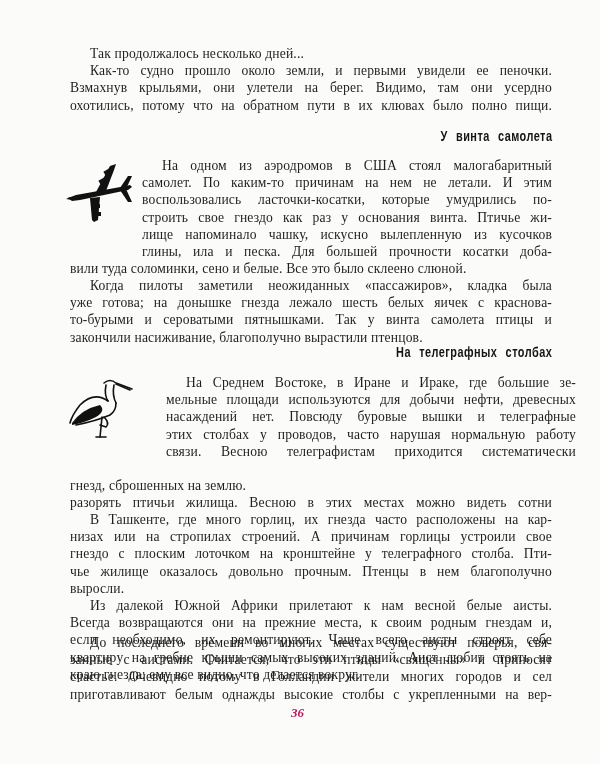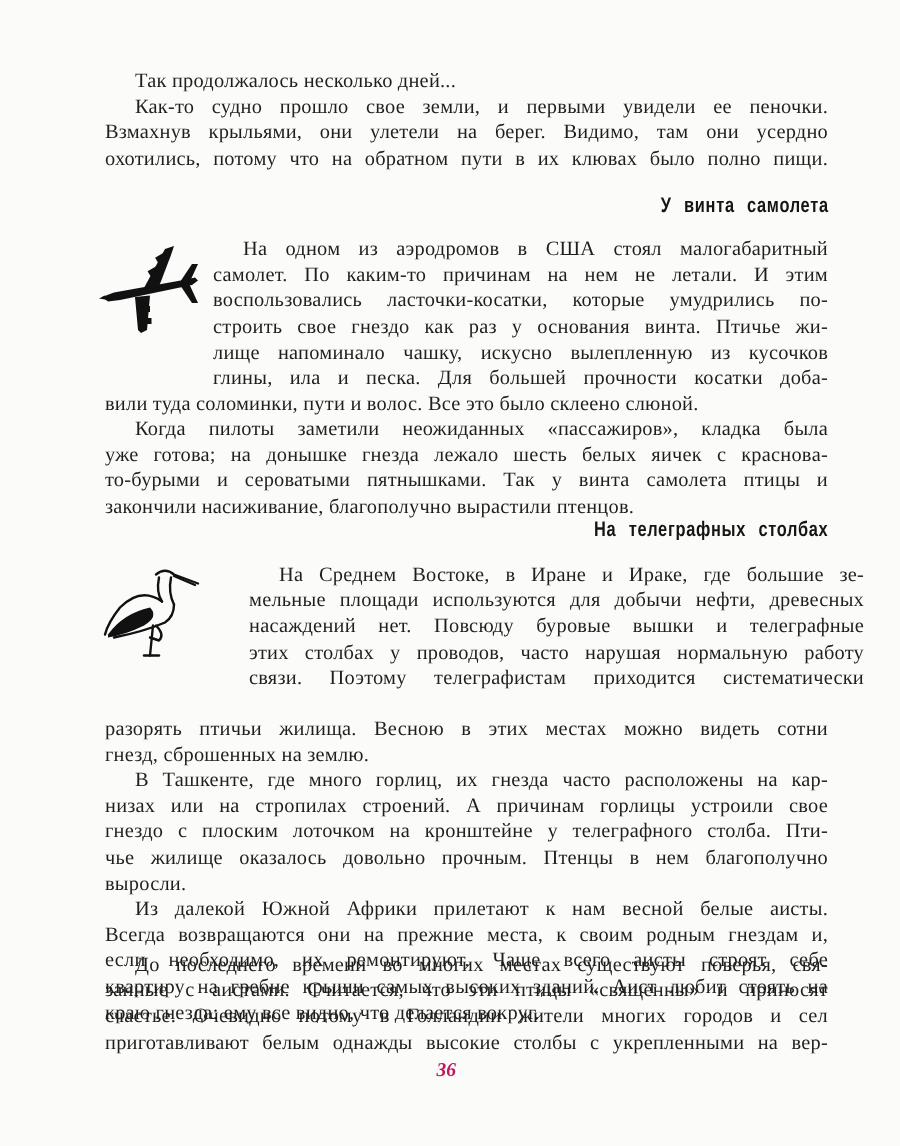--- a/index.html
+++ b/index.html
@@ -36,21 +36,21 @@
     color: #be185d;
   }
 </style>
 </head>
 <body>
 
 <div class="page">
 
   <div class="text-col" style="top:45px;">
     <span class="line last ind">Так продолжалось несколько дней...</span>
-    <span class="line ind">Как-то судно прошло свое земли, и первыми увидели ее пеночки.</span>
+    <span class="line ind">Как-то судно прошло около земли, и первыми увидели ее пеночки.</span>
     <span class="line">Взмахнув крыльями, они улетели на берег. Видимо, там они усердно</span>
     <span class="line">охотились, потому что на обратном пути в их клювах было полно пищи.</span>
   </div>
 
   <div class="heading" style="top:128px;">У винта самолета</div>
 
   <div class="figure" style="left:66px; top:162px; width:70px; height:62px;">
     <svg width="70" height="62" viewBox="0 0 70 62">
       <g fill="#111">
 
@@ -74,21 +74,21 @@
 
   <div class="text-col" style="top:157px; left:142px; width:410px;">
     <span class="line ind">На одном из аэродромов в США стоял малогабаритный</span>
     <span class="line">самолет. По каким-то причинам на нем не летали. И этим</span>
     <span class="line">воспользовались ласточки-косатки, которые умудрились по-</span>
     <span class="line">строить свое гнездо как раз у основания винта. Птичье жи-</span>
     <span class="line">лище напоминало чашку, искусно вылепленную из кусочков</span>
     <span class="line">глины, ила и песка. Для большей прочности косатки доба-</span>
   </div>
   <div class="text-col" style="top:260px;">
-    <span class="line last">вили туда соломинки, пути и волос. Все это было склеено слюной.</span>
+    <span class="line last">вили туда соломинки, сено и белые. Все это было склеено слюной.</span>
   </div>
 
   <div class="text-col" style="top:277px;">
     <span class="line ind">Когда пилоты заметили неожиданных «пассажиров», кладка была</span>
     <span class="line">уже готова; на донышке гнезда лежало шесть белых яичек с красновa-</span>
     <span class="line">то-бурыми и сероватыми пятнышками. Так у винта самолета птицы и</span>
     <span class="line last">закончили насиживание, благополучно вырастили птенцов.</span>
   </div>
 
   <div class="heading" style="top:344px;">На телеграфных столбах</div>
@@ -113,25 +113,25 @@
 
       <path d="M6,48 Q16,34 34,30 Q40,36 30,42 Q18,48 6,50 Z" fill="#111"></path>
     </svg>
   </div>
 
   <div class="text-col" style="top:374px; left:142px; width:410px;margin-left:24px;">
     <span class="line ind">На Среднем Востоке, в Иране и Ираке, где большие зе-</span>
     <span class="line">мельные площади используются для добычи нефти, древесных</span>
     <span class="line">насаждений нет. Повсюду буровые вышки и телеграфные</span>
     <span class="line">этих столбах у проводов, часто нарушая нормальную работу</span>
-    <span class="line">связи. Поэтому телеграфистам приходится систематически</span>
+    <span class="line">связи. Весною телеграфистам приходится систематически</span>
   </div>
   <div class="text-col" style="top:477px;">
+    <span class="line last">гнезд, сброшенных на землю.</span>
     <span class="line">разорять птичьи жилища. Весною в этих местах можно видеть сотни</span>
-    <span class="line last">гнезд, сброшенных на землю.</span>
   </div>
 
   <div class="text-col" style="top:511px;">
     <span class="line ind">В Ташкенте, где много горлиц, их гнезда часто расположены на кар-</span>
     <span class="line">низах или на стропилах строений. А причинам горлицы устроили свое</span>
     <span class="line">гнездо с плоским лоточком на кронштейне у телеграфного столба. Пти-</span>
     <span class="line">чье жилище оказалось довольно прочным. Птенцы в нем благополучно</span>
     <span class="line last">выросли.</span>
   </div>
 

